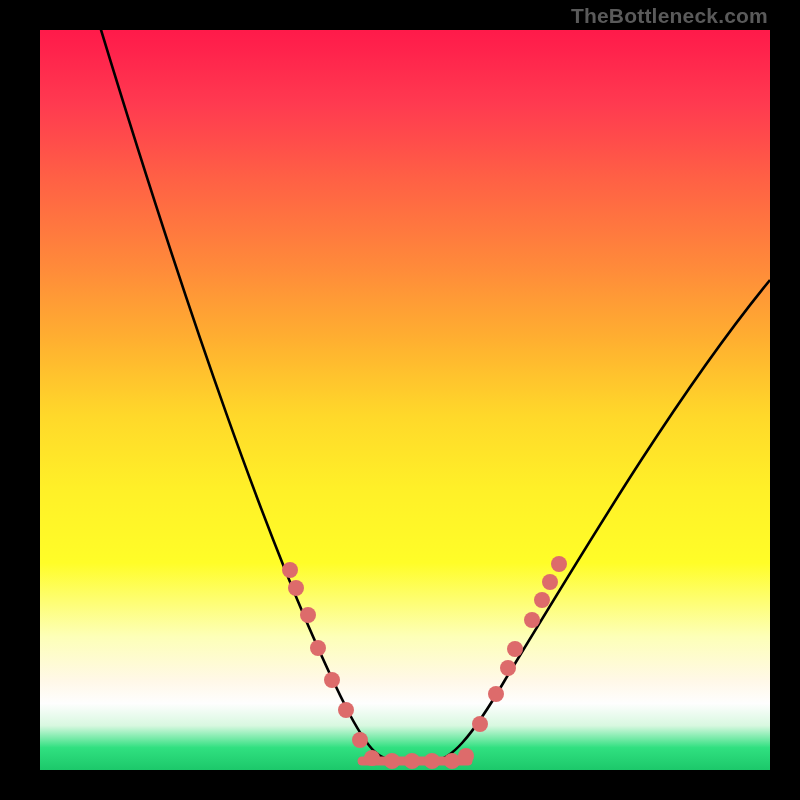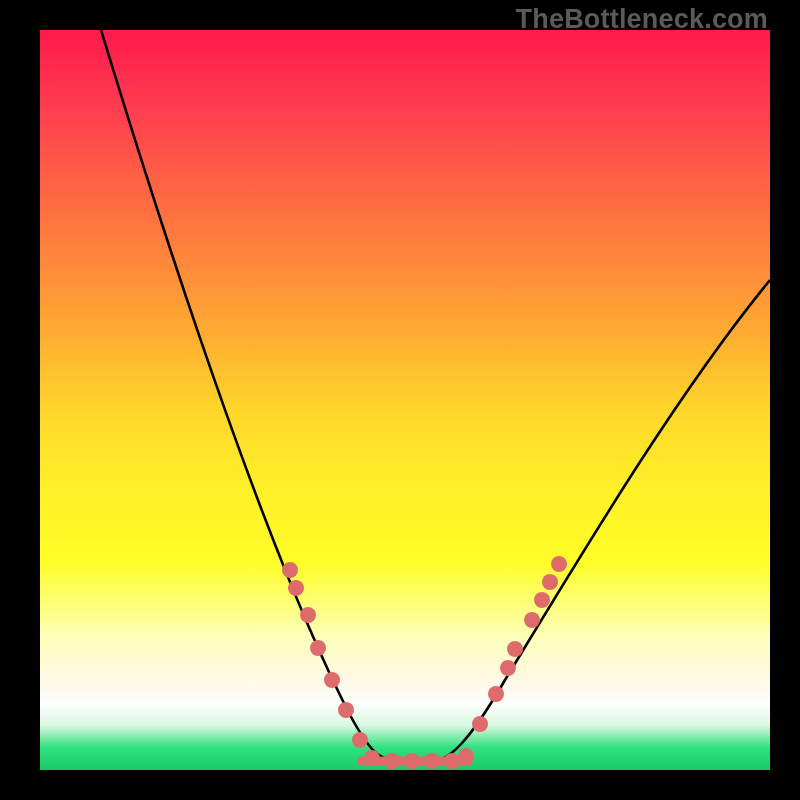--- a/index.html
+++ b/index.html
@@ -31,21 +31,21 @@
       #30e080 97%,
       #1cc86a 100%
     );
     overflow: hidden;
   }
   .watermark {
     position: absolute;
     right: 32px;
     top: 4px;
     font-family: Arial, Helvetica, sans-serif;
-    font-size: 27px;
+    font-size: 21px;
     font-weight: 600;
     color: #5a5a5a;
     letter-spacing: 0.2px;
   }
   .curve-svg {
     position: absolute;
     left: 0; top: 0;
     width: 730px; height: 740px;
   }
 </style>

